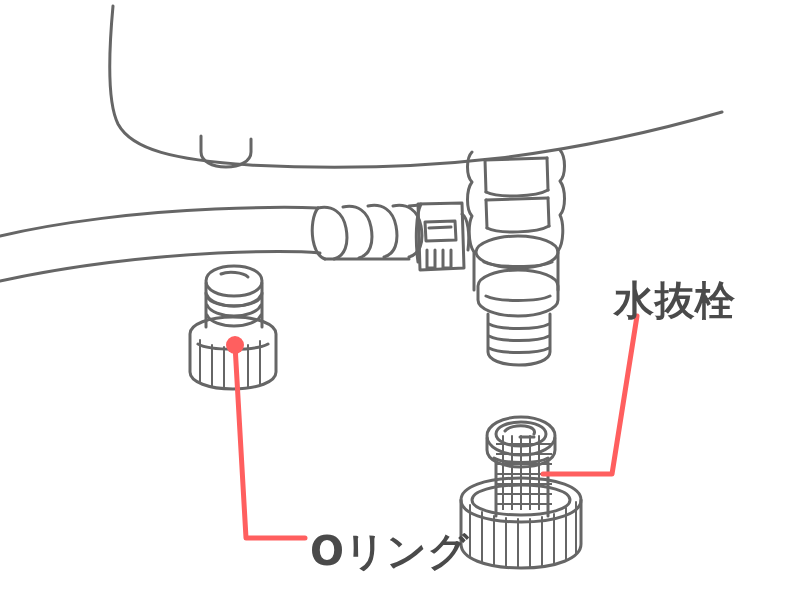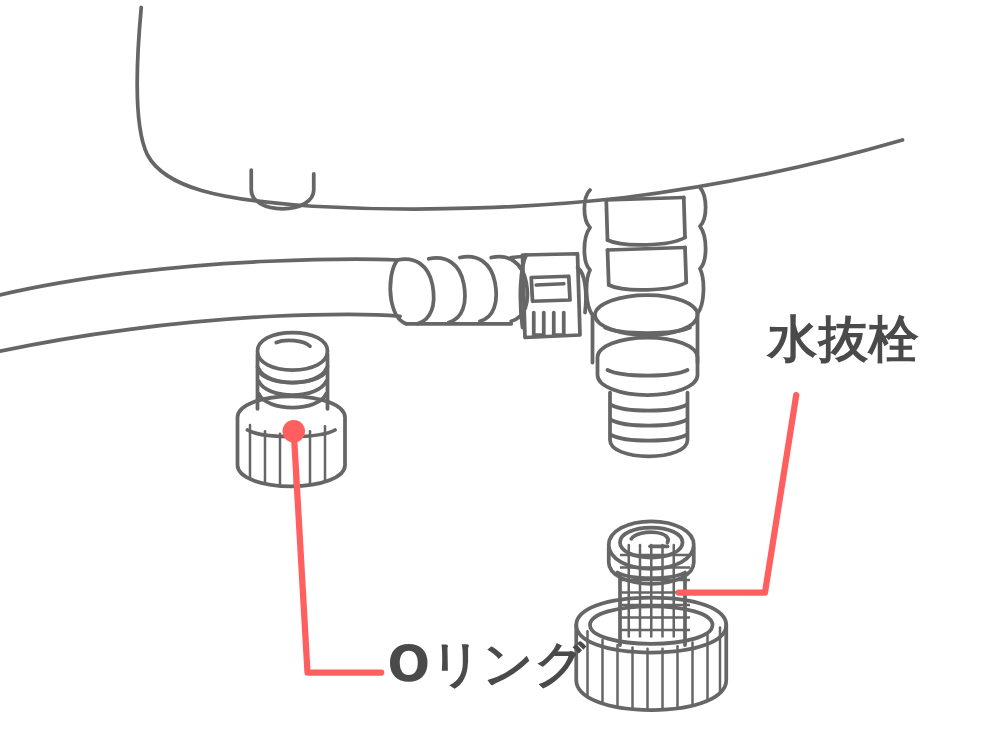--- a/index.html
+++ b/index.html
@@ -29,26 +29,26 @@
     position: absolute;
     color: #4a4a4a;
     font-family: "DejaVu Sans", "Liberation Sans", sans-serif;
     font-weight: 700;
     white-space: nowrap;
     letter-spacing: 0.5px;
     line-height: 1;
   }
   #label-drain-plug {
     left: 614px;
-    top: 252px;
+    top: 280px;
     font-size: 40px;
   }
   #label-o-ring {
     left: 310px;
-    top: 512px;
+    top: 531px;
     font-size: 40px;
   }
 </style>
 </head>
 <body>
 
 <div id="stage">
 
   <svg id="diagram" viewBox="0 0 800 600">
     <defs>

